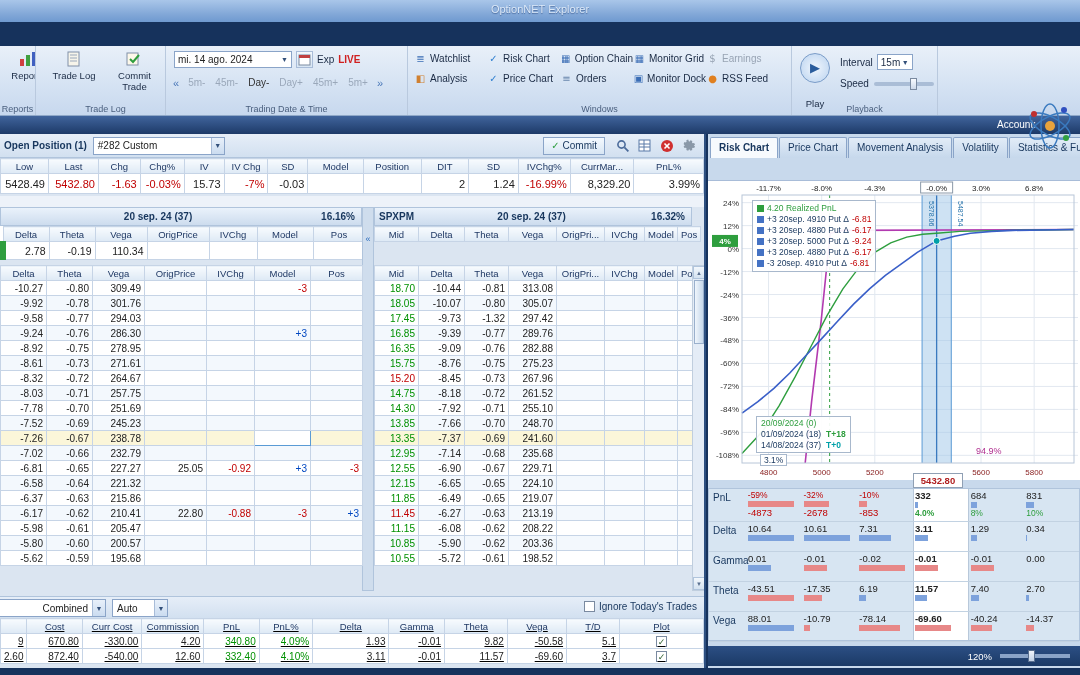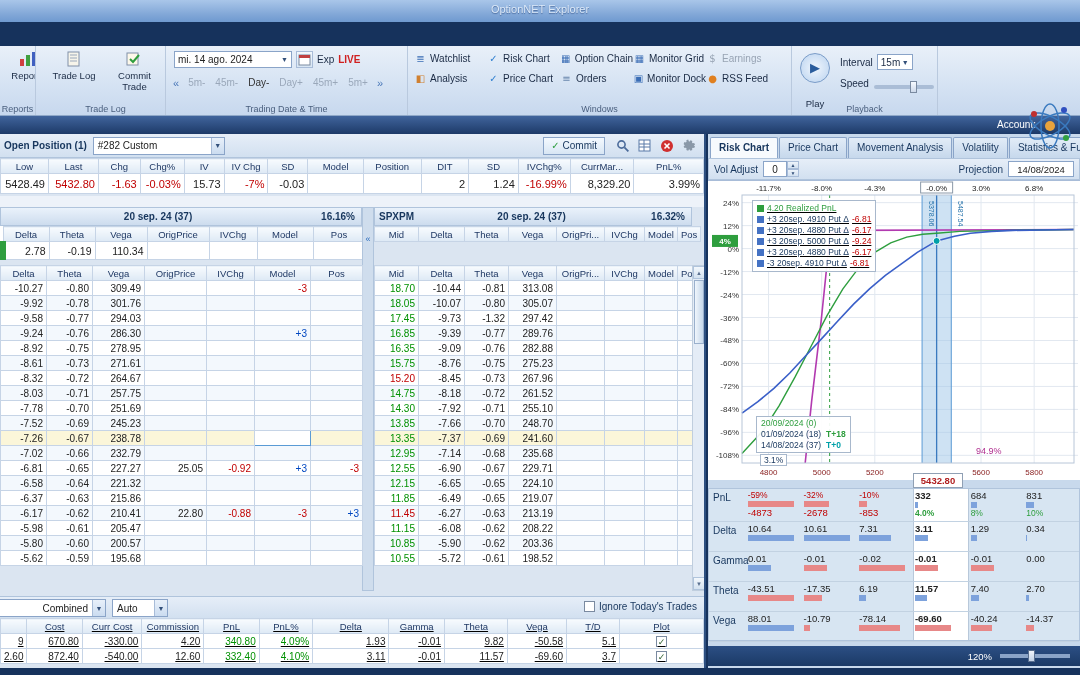--- a/index.html
+++ b/index.html
@@ -42,21 +42,21 @@
   .navarrow{color:#4a78b8;font-size:11px;padding:0 3px;}
   #win-row1,#win-row2{position:absolute;left:6px;display:flex;}
   #win-row1{top:7px;}#win-row2{top:27px;}
   .winitem{display:flex;align-items:center;width:73px;font-size:10px;color:#1a2a44;white-space:nowrap;overflow:hidden;}
   .winitem.disabled{color:#98a4b4;}
   .wicon{width:13px;margin-right:3px;font-size:10px;text-align:center;font-family:"DejaVu Sans",sans-serif;}
   .playbtn{position:absolute;left:8px;top:7px;width:30px;height:30px;border-radius:50%;background:radial-gradient(#f0f6fd,#b9d2ef);border:1px solid #7a9cc8;color:#2a5c9c;font-size:13px;text-align:center;line-height:28px;font-family:"DejaVu Sans",sans-serif;}
   .playlabel{position:absolute;left:8px;top:52px;width:30px;text-align:center;font-size:9.5px;color:#1a2a44;}
   .introw{position:absolute;left:48px;top:8px;display:flex;align-items:center;gap:4px;font-size:10px;color:#1a2a44;}
   .intcombo{width:36px;height:16px;background:#fff;border:1px solid #8aa4c8;display:flex;align-items:center;justify-content:space-between;padding:0 3px;}
-  .speedrow{position:absolute;left:48px;top:32px;display:flex;align-items:flex-end;gap:5px;font-size:10px;color:#1a2a44;}
+  .speedrow{position:absolute;left:48px;top:32px;display:flex;align-items:center;gap:5px;font-size:10px;color:#1a2a44;}
   .slider{position:relative;width:60px;height:4px;background:#aabdd6;border-radius:2px;}
   .thumb{position:absolute;top:-4px;left:36px;width:7px;height:12px;background:linear-gradient(#f8fbff,#cdd9ea);border:1px solid #7a8aa0;}
   .logo{position:absolute;right:4px;top:50px;width:52px;height:60px;z-index:6;}
 
   
   .accountbar{position:absolute;left:0;top:116px;width:100%;height:18px;background:linear-gradient(#40649c,#1d3a68);color:#fff;font-size:10px;line-height:18px;text-align:right;padding-right:44px;}
 
   
   .leftpanel{position:absolute;left:0;top:134px;width:706px;height:534px;background:#dbe5f1;border-right:2px solid #2d4f80;overflow:hidden;}
   .rightpanel{position:absolute;left:708px;top:134px;width:372px;height:534px;background:#c8d9ec;overflow:hidden;}
@@ -119,21 +119,21 @@
   .tab.active{background:#f7fafd;font-weight:bold;}
   .rp-controls{position:absolute;top:24px;left:0;width:372px;height:22px;background:linear-gradient(#e6eef8,#d2e0f0);border:1px solid #b0c4dc;display:flex;align-items:center;padding:0 5px;font-size:10px;color:#17365d;}
   .spinwrap{display:flex;margin-left:5px;}
   .spinval{width:24px;height:16px;background:#fff;border:1px solid #8aa4c8;text-align:center;line-height:15px;color:#222;}
   .spinarrows{display:flex;flex-direction:column;width:12px;}
   .spinarrows span{height:8px;font-size:5px;line-height:7px;text-align:center;background:linear-gradient(#eef4fb,#d2e0f0);border:1px solid #a8bcd8;color:#33507a;}
   .proj-label{margin-left:auto;}
   .projbox{width:66px;height:16px;background:#fff;border:1px solid #8aa4c8;font-size:9.5px;display:flex;align-items:center;justify-content:center;margin-left:5px;color:#222;}
   #risk-svg{position:absolute;top:46px;left:0;background:#fff;border-top:1px solid #a8bcd8;}
   .legend{position:absolute;left:44px;top:66px;background:rgba(255,255,255,0.93);border:1px solid #a8b8cc;padding:2px 4px;z-index:3;}
-  .lrow{display:flex;align-items:center;gap:3px;font-size:8.5px;line-height:11px;white-space:nowrap;text-decoration:underline;}
+  .lrow{display:flex;align-items:center;gap:3px;font-size:8.5px;line-height:11px;white-space:nowrap;}
   .lsq{width:7px;height:7px;display:inline-block;flex:0 0 7px;}
   .ltext{color:#17365d;}
   .ltext.grn{color:#2e9e3e;}
   .ldelta{color:#c00000;}
   .annbox{position:absolute;left:48px;top:282px;background:rgba(255,255,255,0.93);border:1px solid #a8b8cc;padding:1px 4px;z-index:3;}
   .arow{font-size:8.5px;line-height:11px;white-space:nowrap;}
   .atag{margin-left:5px;font-weight:bold;}
   .prob-left{position:absolute;left:52px;top:320px;border:1px solid #a8b8cc;background:#fff;font-size:8.5px;padding:0 3px;z-index:3;color:#17365d;}
   .prob-right{position:absolute;left:268px;top:312px;font-size:9px;color:#b03090;z-index:3;}
   .pricebox{position:absolute;left:205px;top:339px;width:50px;border:1px solid #90a0b4;background:#fff;color:#b02020;font-weight:bold;font-size:9.5px;text-align:center;padding:1px 0;z-index:4;}
@@ -998,34 +998,20 @@
   <div class="rightpanel">
 
     <div class="tabs" id="tabs">
         <div class="tab active">Risk Chart</div>
         <div class="tab">Price Chart</div>
         <div class="tab">Movement Analysis</div>
         <div class="tab">Volatility</div>
         <div class="tab">Statistics &amp; Fundamentals</div>
       </div>
 
-    <div class="rp-controls">
-      <span>Vol Adjust</span>
-      <span class="spinwrap">
-        <span class="spinval">0</span>
-        <span class="spinarrows">
-          <span>▲</span>
-          <span>▼</span>
-        </span>
-      </span>
-      <span class="proj-label">Projection</span>
-      <span class="projbox">
-        <span>14/08/2024</span>
-      </span>
-    </div>
 
     <svg id="risk-svg" width="372" height="300">
         <rect x="0" y="0" width="372" height="300" fill="#ffffff"></rect>
         <line x1="34" y1="21.65714285714286" x2="370" y2="21.65714285714286" stroke="#e2e8f0" stroke-width="1"></line>
         <text x="31" y="24.65714285714286" text-anchor="end" font-size="8" fill="#333333">24%</text>
         <line x1="34" y1="44.628571428571426" x2="370" y2="44.628571428571426" stroke="#e2e8f0" stroke-width="1"></line>
         <text x="31" y="47.628571428571426" text-anchor="end" font-size="8" fill="#333333">12%</text>
         <line x1="34" y1="67.6" x2="370" y2="67.6" stroke="#e2e8f0" stroke-width="1"></line>
         <text x="31" y="70.6" text-anchor="end" font-size="8" fill="#333333">0%</text>
         <line x1="34" y1="90.57142857142857" x2="370" y2="90.57142857142857" stroke="#e2e8f0" stroke-width="1"></line>

